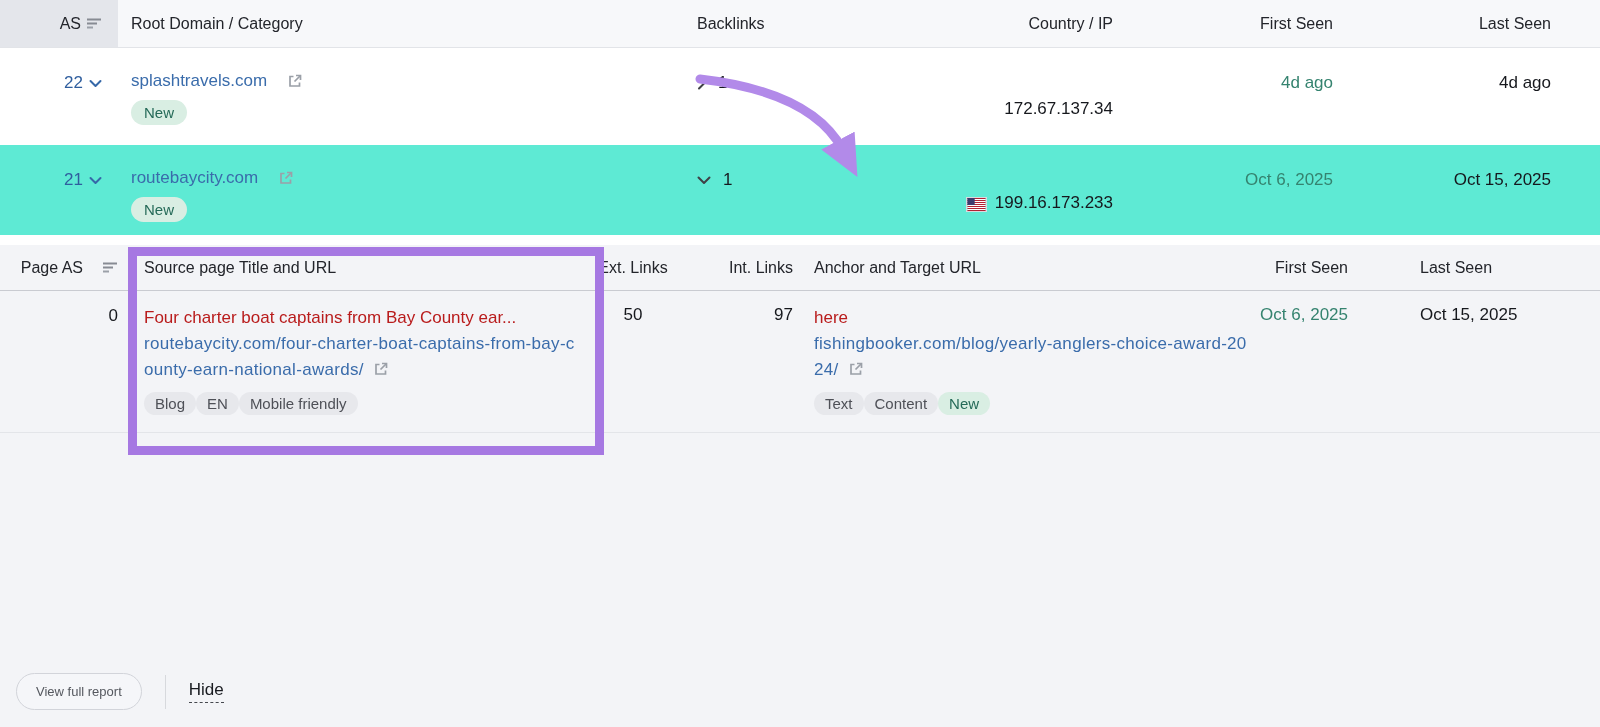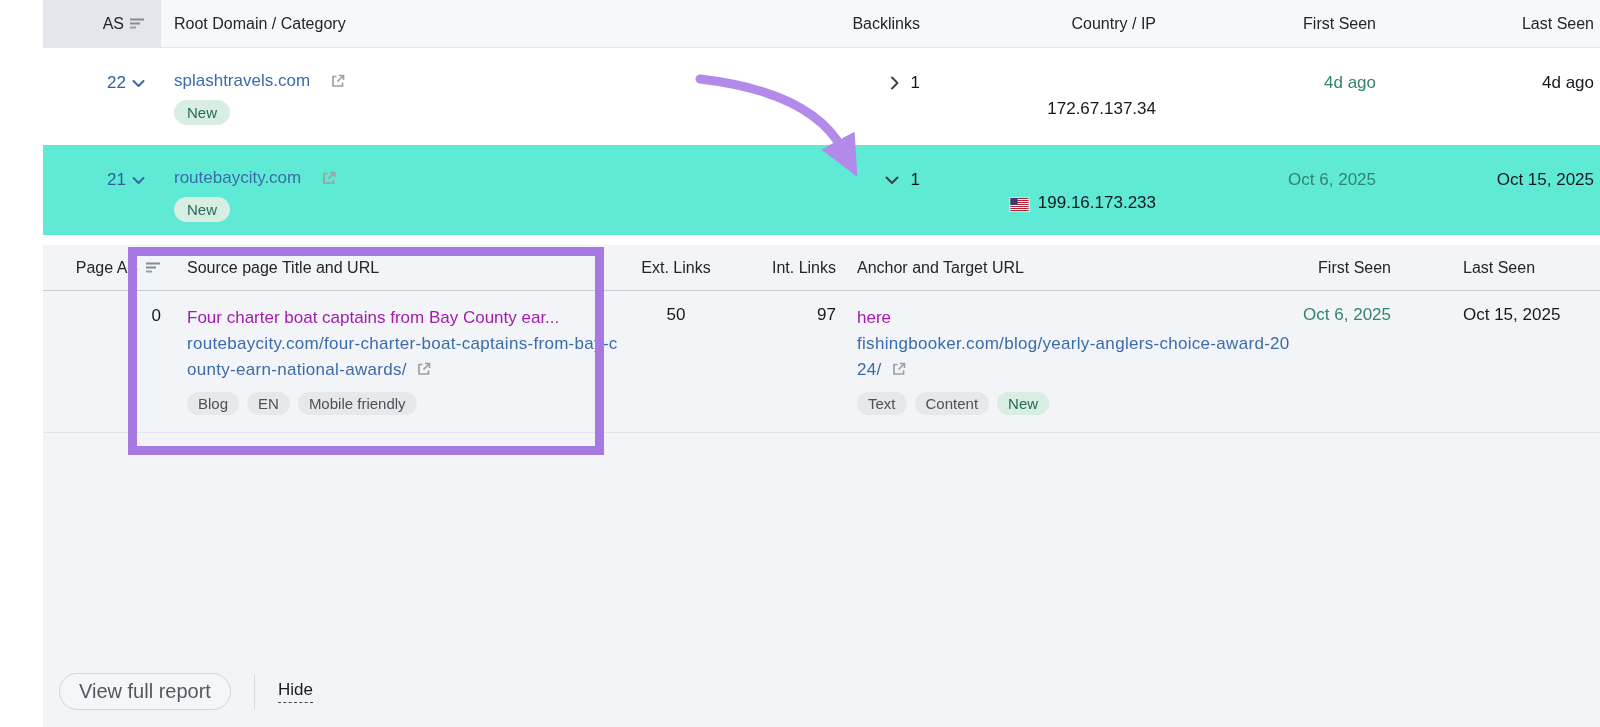--- a/index.html
+++ b/index.html
@@ -2,36 +2,36 @@
 <html><head>
 <meta charset="utf-8">
 <style>
   * { box-sizing: border-box; }
   html,body { margin:0; padding:0; }
   body {
     width:1600px; height:727px; overflow:hidden;
     font-family:"Liberation Sans", sans-serif;
     background:#ffffff; color:#17191e;
   }
-  .page { position:relative; width:1600px; height:727px;padding-left:43px; }
+  .page { position:relative; width:1600px; height:727px; }
 
   
   .mrow { display:flex; width:1600px; }
   .mheader { height:48px; background:#f7f8fa; border-bottom:1px solid #e2e4e8;
              font-size:16px; color:#23252b; }
   .mheader > div { display:flex; align-items:center; }
   .row-1 { height:97px; background:#ffffff; }
   .row-2 { height:90px; background:#5eead4; }
 
   .c-as   { width:118px; display:flex; justify-content:flex-end; padding-right:16px; gap:6px; }
   .mheader .c-as { background:#e4e6eb; }
   .mrow:not(.mheader) .c-as { padding-top:25px; align-items:flex-start; }
   .c-domain { flex:1; padding-left:13px; }
   .mrow:not(.mheader) .c-domain { padding-top:23px; }
-  .c-backlinks { width:180px; display:flex; justify-content:flex-end; gap:12px; }
+  .c-backlinks { width:180px; display:flex; gap:12px; }
   .mrow:not(.mheader) .c-backlinks { padding-top:25px; align-items:flex-start; }
   .c-country { width:236px; display:flex; justify-content:flex-end; gap:8px; }
   .mrow:not(.mheader) .c-country { padding-top:25px; align-items:center; }
   .c-first { width:220px; display:flex; justify-content:flex-end; }
   .mrow:not(.mheader) .c-first { padding-top:25px; align-items:flex-start; }
   .c-last  { width:267px; padding-right:49px; display:flex; justify-content:flex-end; }
   .mrow:not(.mheader) .c-last { padding-top:25px; align-items:flex-start; }
 
   .mrow:not(.mheader) { font-size:17px; }
   .as-link { display:flex; align-items:center; gap:6px; color:#2f5e9e; cursor:pointer; }
@@ -47,40 +47,40 @@
   .flag { margin-top:3px; flex:0 0 auto; border:0.5px solid #d9d9de; }
 
   
   .expanded { position:relative; width:1600px; height:492px; background:#f3f4f7; }
 
   .nrow { display:flex; width:1600px; }
   .nheader { height:46px; margin-top:10px; align-items:center;
              border-bottom:1px solid #c9cbd1; font-size:16px; color:#23252b; }
   .ndata { padding:14px 0 17px; border-bottom:1px solid #e3e5e9; font-size:17px; }
 
-  .n-pageas { width:122px; display:flex; justify-content:flex-end; align-items:center; gap:8px; padding-right:4px; }
+  .n-pageas { width:122px; display:flex; justify-content:flex-end; align-items:center; gap:20px; padding-right:4px; }
   .ndata .n-pageas { align-items:flex-start; padding-top:1px; }
   .n-title  { width:456px; padding-left:22px; }
   .n-ext    { width:110px; text-align:center; }
   .n-int    { width:105px; text-align:right; }
   .n-anchor { width:400px; padding-left:21px; }
   .n-first  { width:155px; text-align:right; }
   .n-last   { width:252px; padding-left:72px; }
 
-  .title-text { color:#a21caf; line-height:26px; }
+  .title-text { color:#b91c1c; line-height:26px; }
   .wrap-url { line-height:26px; word-break:break-all; letter-spacing:0.3px; }
   .n-anchor .wrap-url { width:440px; }
-  .badges { display:flex; gap:8px; margin-top:9px;align-items:flex-end; }
+  .badges { display:flex; margin-top:9px;align-items:flex-end; }
   .badge-gray { padding:3px 11px; border-radius:13px; background:#e7e8ec; color:#4e5057; font-size:15px; white-space:nowrap; }
   .badge-green-sm { padding:3px 11px; border-radius:13px; background:#d9eee3; color:#256a58; font-size:15px; }
 
   
   .footer { position:absolute; left:16px; bottom:27px; display:flex; align-items:center; gap:23px; }
   .btn-report { height:37px; padding:0 19px; border:1px solid #d2d4da; border-radius:19px;
-                background:#f5f6f9; color:#55585f; font-size:20px; font-family:inherit; cursor:pointer; }
+                background:#f5f6f9; color:#55585f; font-size:13px; font-family:inherit; cursor:pointer; }
   .v-div { width:1px; height:34px; background:#d7d9dd; }
   .hide-link { font-size:17px; color:#191b20; border-bottom:1.5px dashed #45484e; padding-bottom:2px; cursor:pointer; }
 
   
   .overlay { position:absolute; inset:0; pointer-events:none; }
 </style>
 </head>
 <body>
 
 <div class="page">

